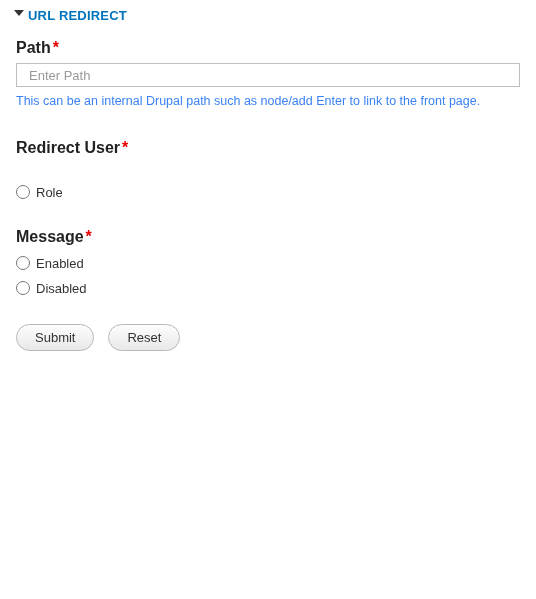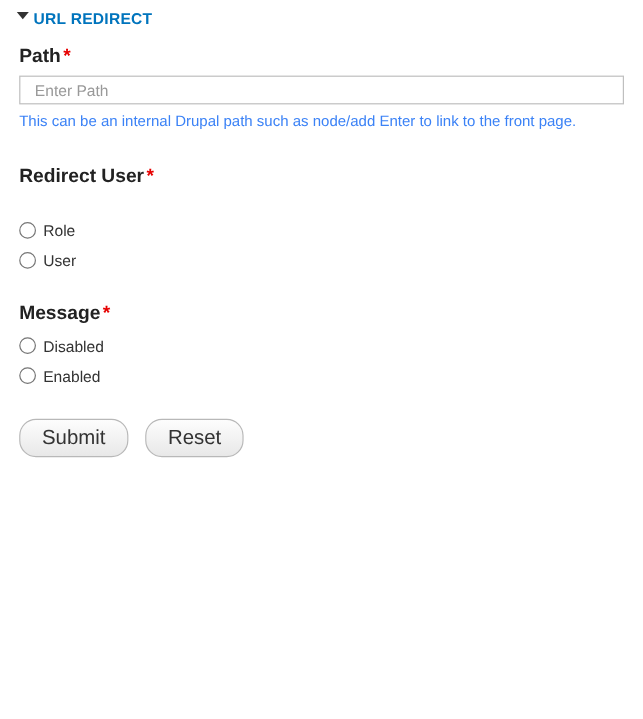--- a/index.html
+++ b/index.html
@@ -66,21 +66,21 @@
   .radio-row input[type=radio] {
     width: 14px; height: 14px;
     margin: 0;
   }
   .btn-row { display: flex; gap: 14px; margin-top: 6px; }
   button.btn {
     background: linear-gradient(#fdfdfd, #e8e8e8);
     border: 1px solid #b8b8b8;
     border-radius: 14px;
     padding: 5px 18px;
-    font-size: 17px;
+    font-size: 13px;
     color: #333;
     cursor: pointer;
   }
 </style>
 </head>
 <body>
 
 <div class="wrap">
 
   <div class="section-header">
@@ -100,38 +100,34 @@
     <div class="label">
       <span>Redirect User</span><span class="req">*</span>
     </div>
   </div>
 
   <div class="field">
     <label class="radio-row">
       <input type="radio" name="select_for" style="">
       <span>Role</span>
     </label>
-    <label class="radio-row">
-      <input type="radio" name="select_for" style="">
-      <span>User</span>
-    </label>
   </div>
 
 
   <div class="field">
     <div class="label">
       <span>Message</span><span class="req">*</span>
     </div>
     <label class="radio-row">
       <input type="radio" name="status" style="">
-      <span>Disabled</span>
+      <span>Enabled</span>
     </label>
     <label class="radio-row">
       <input type="radio" name="status" style="">
-      <span>Enabled</span>
+      <span>Disabled</span>
     </label>
   </div>
 
   <div class="btn-row">
     <button class="btn" type="submit">Submit</button>
     <button class="btn" type="reset">Reset</button>
   </div>
 
 </div>
 

